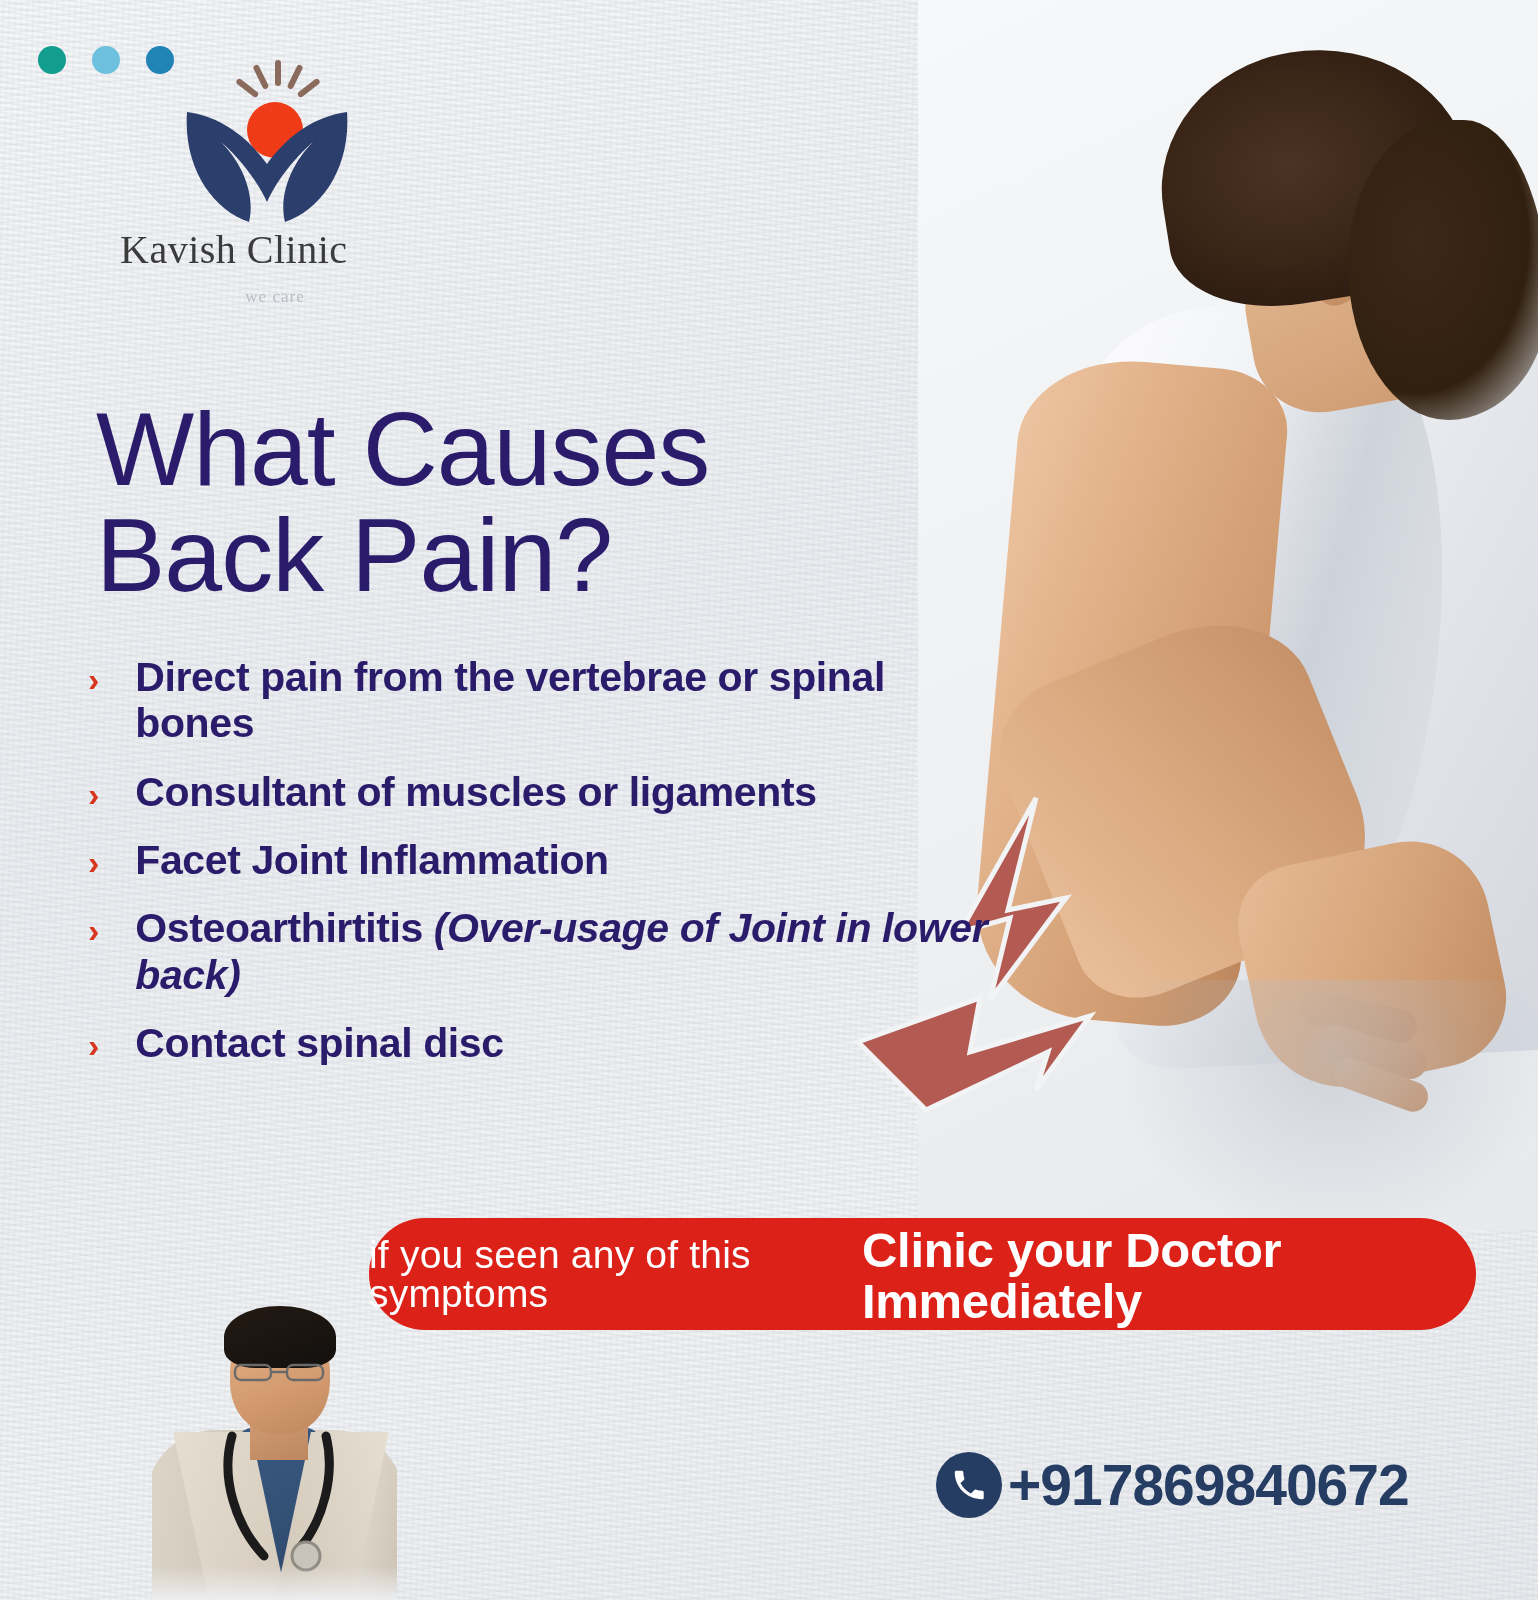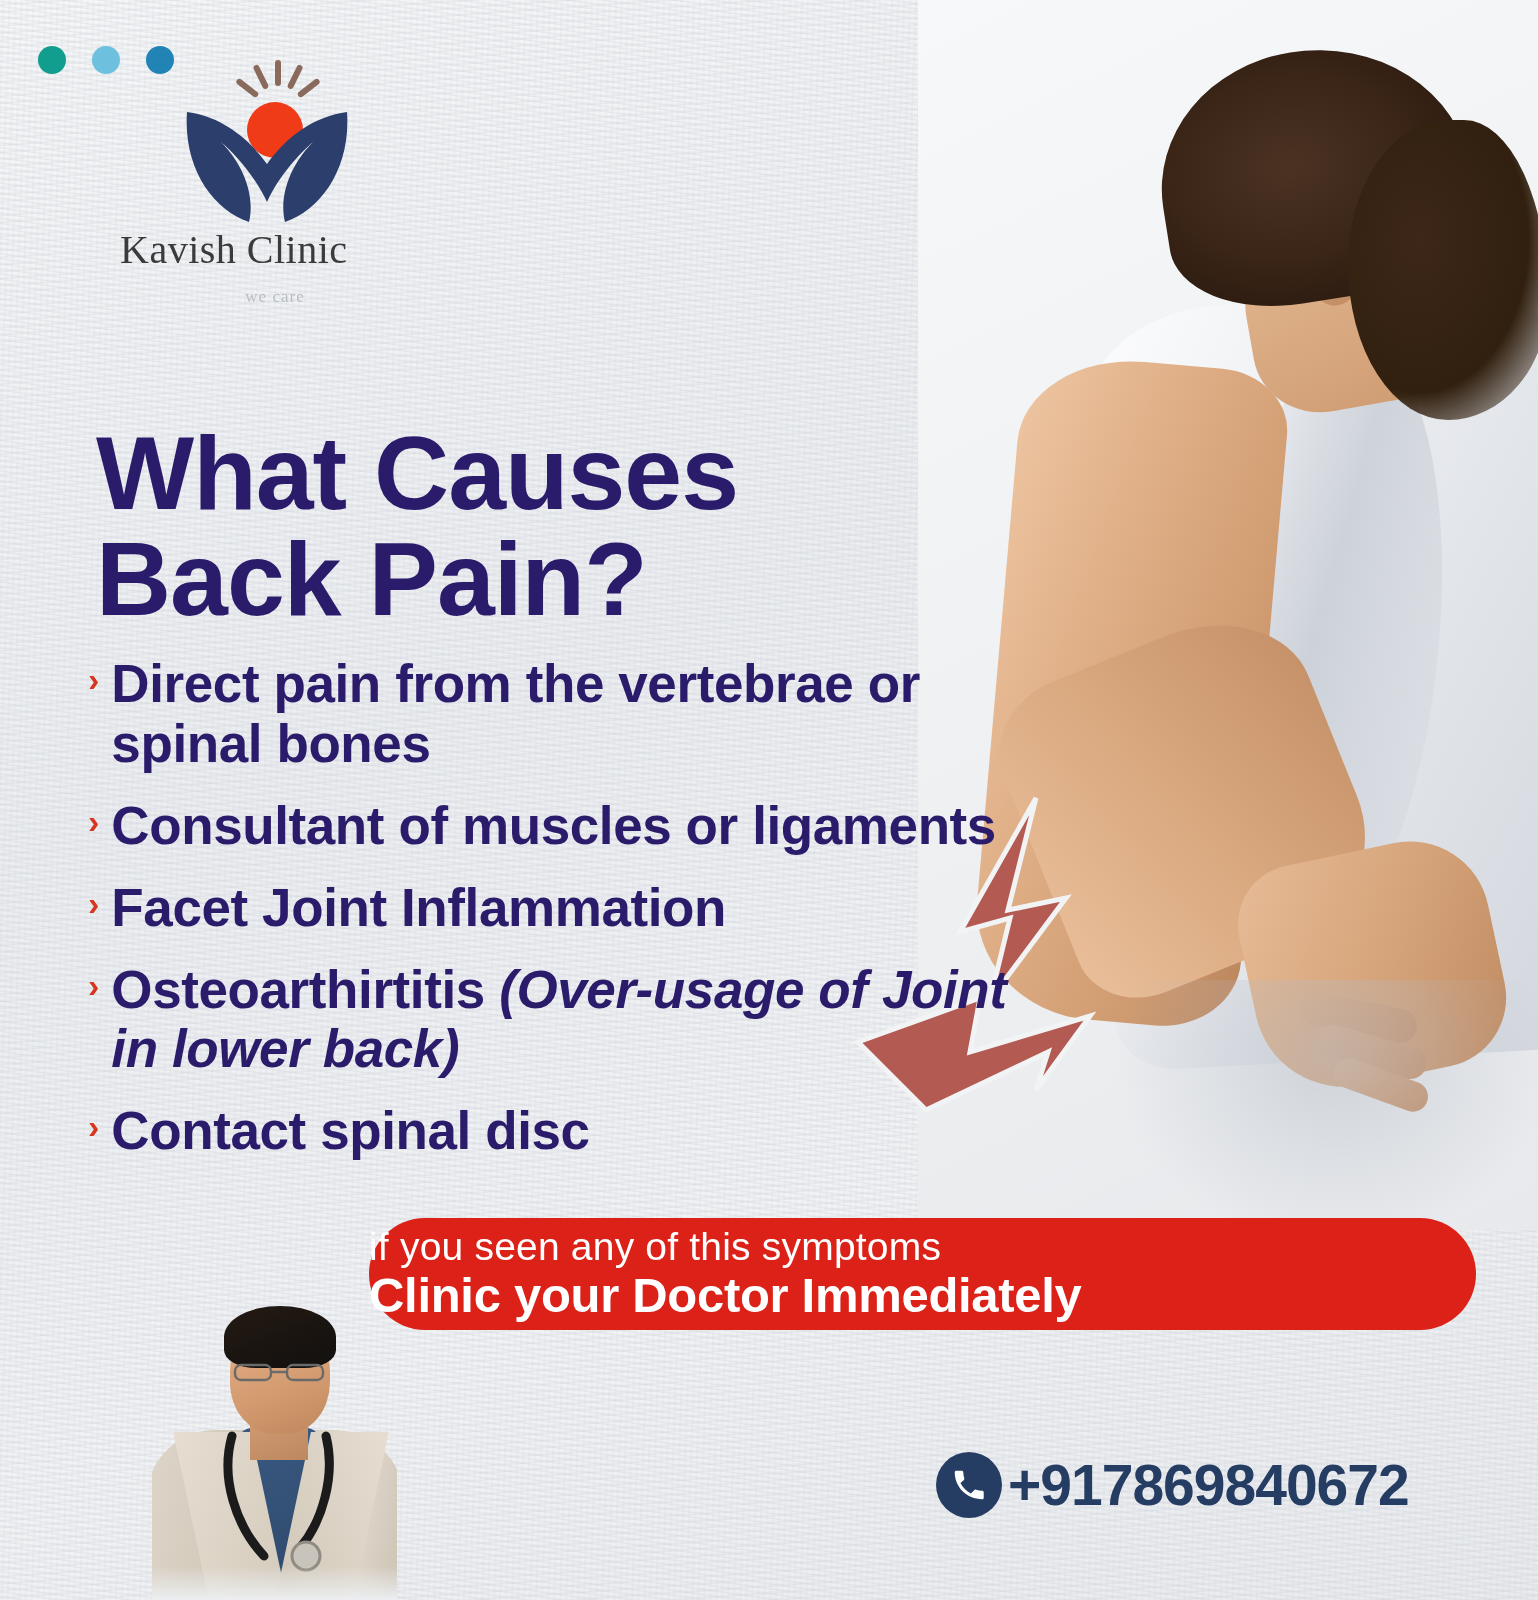--- a/index.html
+++ b/index.html
@@ -107,43 +107,43 @@
   .pm-shadow {
     position:absolute; left:200px; top:980px; width:430px; height:260px;
     background:radial-gradient(ellipse at 50% 30%, rgba(180,186,196,0.5) 0%, rgba(180,186,196,0) 72%);
   }
 
   
   .bolts { position:absolute; left:840px; top:790px; width:420px; height:360px; z-index:4; }
 
   
   .headline {
-    position:absolute; left:96px; top:420px; z-index:8;
-    font-size:104px; font-weight:bold; line-height:1.02;
+    position:absolute; left:96px; top:396px; z-index:8;
+    font-size:104px; font-weight:normal; line-height:1.02;
     color:#2b1b6b; letter-spacing:-1px;
   }
 
   
   .bullets { position:absolute; left:88px; top:654px; width:920px; z-index:8; }
   .bullet { display:flex; align-items:flex-start; margin-bottom:22px; }
   .chev {
     color:#d8351f; font-size:34px; font-weight:bold; line-height:1;
     margin-right:12px; margin-top:8px; flex:0 0 auto;
   }
   .btext {
-    font-size:53px; font-weight:bold; color:#2b1b6b;
-    line-height:1.13; letter-spacing:-0.4px;
+    font-size:41px; font-weight:bold; color:#2b1b6b;
+    line-height:1.13; letter-spacing:-0.4px;margin-left:24px;
   }
   .btext em { font-style:italic; }
 
   
   .cta {
     position:absolute; left:369px; top:1218px; width:1107px; height:112px;
     background:#dc2118; border-radius:60px; z-index:9;
-    display:flex; flex-direction:column; justify-content:center;
+    display:flex; flex-direction:row; align-items:center; justify-content:center;
   }
   .cta-top {
     font-size:39px; color:#ffffff; font-weight:normal; line-height:1;
     letter-spacing:0.2px;
   }
   .cta-bold {
     font-size:49px; color:#ffffff; font-weight:bold; line-height:1.05;
     margin-top:4px; letter-spacing:-0.3px;
   }
 

